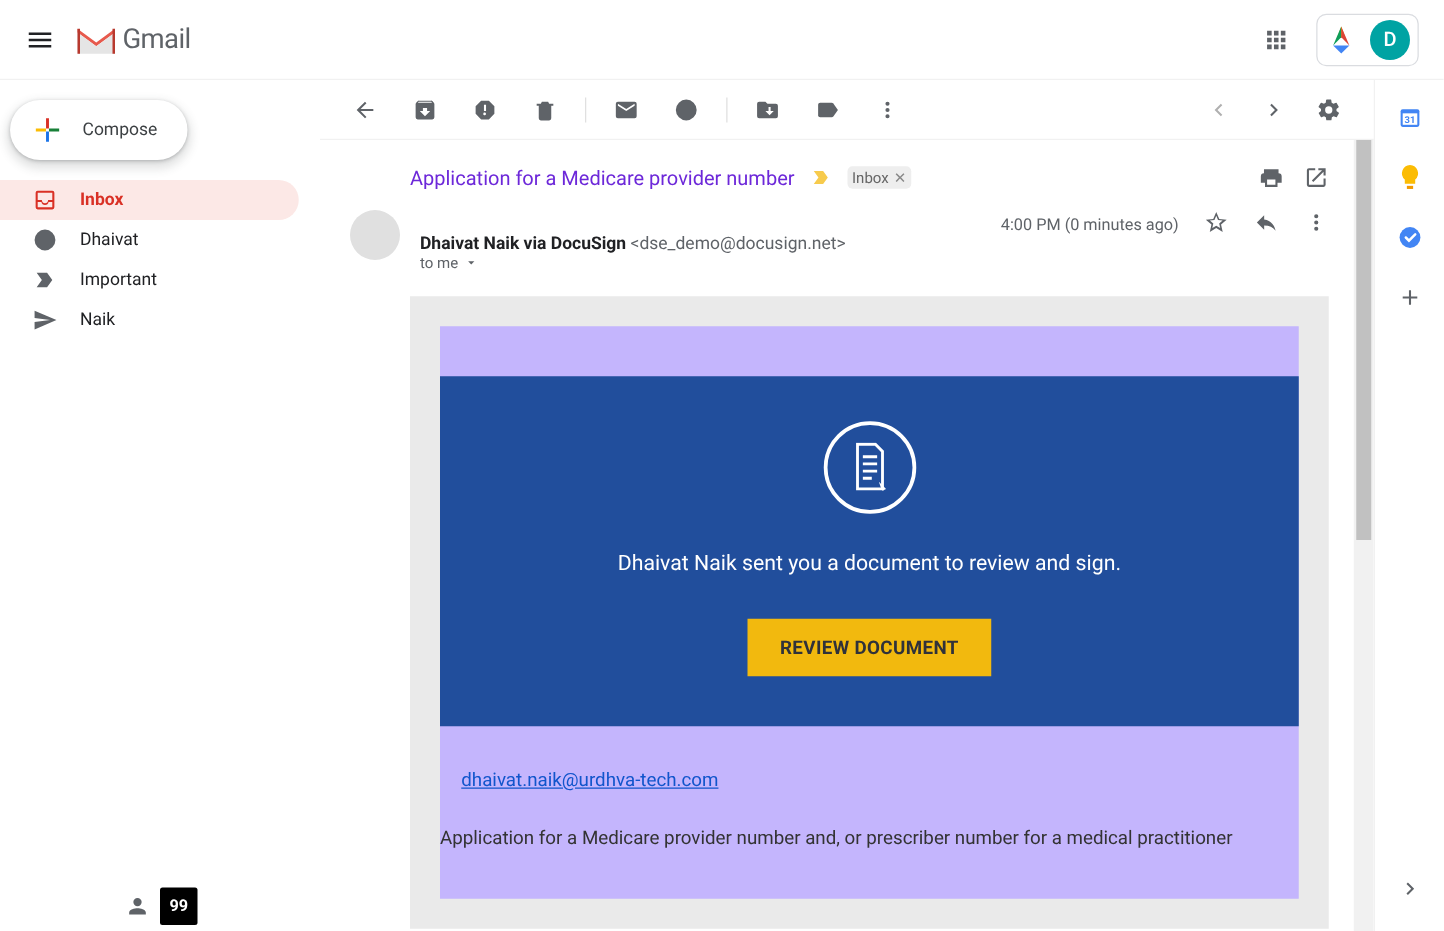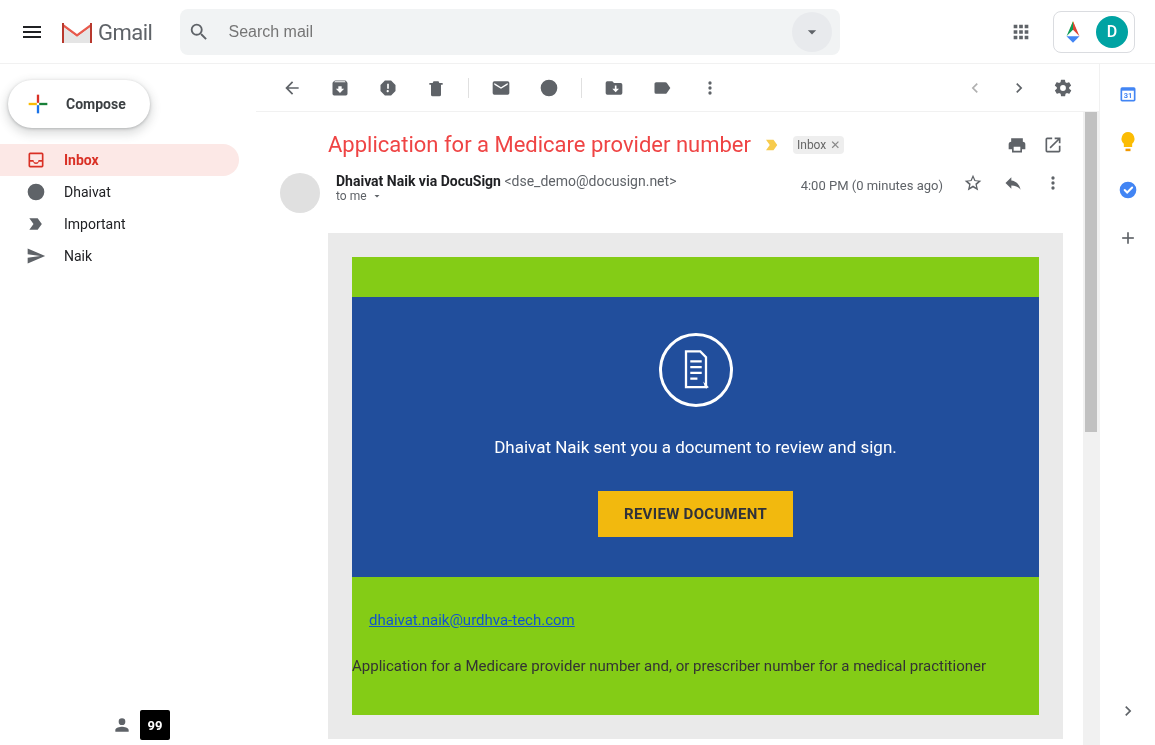--- a/index.html
+++ b/index.html
@@ -1,72 +1,72 @@
 <!DOCTYPE html>
 <html><head>
 <meta charset="utf-8">
 <style>
   * { box-sizing: border-box; margin:0; padding:0; }
   html,body { width:1155px; height:745px; font-family: 'Google Sans', Roboto, Arial, sans-serif; background:#fff; color:#202124; overflow:hidden; }
   
   .header { height:64px; display:flex; align-items:center; padding:0 8px; border-bottom:1px solid #f1f1f1;}
   .menu-btn { width:48px; height:48px; display:flex; align-items:center; justify-content:center; border-radius:50%; cursor:pointer;}
-  .gmail-logo { display:flex; align-items:flex-end; gap:4px; margin-left:4px; margin-right:28px;}
+  .gmail-logo { display:flex; align-items:center; gap:4px; margin-left:4px; margin-right:40px;}
   .gmail-logo .g-text { font-size:22px; color:#5f6368; letter-spacing:-.5px;}
   .search-bar { flex:0 0 660px; height:46px; background:#f1f3f4; border-radius:8px; display:flex; align-items:center; padding:0 8px; }
   .search-bar .srch-icn { width:40px; text-align:center; color:#5f6368;}
   .search-bar input { flex:1; border:0; background:transparent; font-size:16px; color:#5f6368; outline:none;}
   .search-bar .adv { width:40px; height:40px; border-radius:50%; background:#e8eaed; display:flex; align-items:center; justify-content:center; color:#5f6368; cursor:pointer; margin-left:auto;}
   .header-right { margin-left:auto; display:flex; align-items:center; gap:8px; padding-right:12px;}
   .apps-icon { width:48px; height:48px; display:flex; align-items:center; justify-content:center; cursor:pointer; color:#5f6368;}
   .acct-card { display:flex; align-items:center; gap:10px; border:1px solid #dadce0; border-radius:8px; padding:4px 6px; background:#fff;}
   .avatar { width:32px; height:32px; border-radius:50%; background:#00a3a3; color:#fff; display:flex; align-items:center; justify-content:center; font-size:16px; font-weight:500;}
   
   .body { display:flex; height:calc(745px - 64px); }
   
   .sidebar { width:256px; flex:0 0 256px; padding-top:8px; position:relative; border-right:1px solid transparent;}
-  .compose { margin:8px 8px 16px 8px; display:inline-flex; align-items:center; gap:14px; height:48px; padding:0 24px 0 16px; border-radius:24px; box-shadow:0 1px 3px rgba(60,64,67,.3),0 4px 8px 3px rgba(60,64,67,.15); background:#fff; cursor:pointer; font-size:14px; color:#3c4043; font-weight:700;}
+  .compose { margin:8px 8px 16px 8px; display:inline-flex; align-items:center; gap:14px; height:48px; padding:0 24px 0 16px; border-radius:24px; box-shadow:0 1px 3px rgba(60,64,67,.3),0 4px 8px 3px rgba(60,64,67,.15); background:#fff; cursor:pointer; font-size:14px; color:#3c4043; font-weight:400;}
   .nav-item { height:32px; display:flex; align-items:center; gap:18px; padding:0 12px 0 26px; border-top-right-radius:16px; border-bottom-right-radius:16px; font-size:14px; color:#202124; cursor:pointer; margin-right:16px;}
   .nav-item.active { background:#fce8e6; color:#d93025; font-weight:700;}
   .nav-item .ni { width:20px; height:20px; display:flex; align-items:center; justify-content:center; color:#5f6368;}
   .nav-item.active .ni { color:#d93025;}
-  .sidebar-footer { position:absolute; bottom:0; left:14px; height:40px; display:flex; align-items:center; gap:0; padding-left:90px;}
+  .sidebar-footer { position:absolute; bottom:0; left:2px; height:40px; display:flex; align-items:center; gap:0; padding-left:90px;}
   .sf-btn { width:36px; height:36px; display:flex; align-items:center; justify-content:center; color:#5f6368;}
   .sf-btn.dark { background:#000; color:#fff; border-radius:2px; width:30px; height:30px; font-size:13px; font-weight:700;}
   
   .main { flex:1; display:flex; min-width:0;}
   .mail { flex:1; display:flex; flex-direction:column; min-width:0; position:relative;}
   .toolbar { height:48px; display:flex; align-items:center; padding:0 16px; gap:8px; border-bottom:1px solid #f1f1f1;}
   .tbtn { width:40px; height:40px; display:flex; align-items:center; justify-content:center; color:#5f6368; border-radius:50%; cursor:pointer;}
   .tsep { width:1px; height:20px; background:#e0e0e0; margin:0 4px;}
   .toolbar .right { margin-left:auto; display:flex; align-items:center; gap:4px;}
   
   .scroll { flex:1; overflow:hidden; position:relative;}
   .scroll-inner { position:absolute; inset:0 16px 0 0; overflow:auto;}
   .scrollbar-fake { position:absolute; right:0; top:0; width:16px; height:100%; background:#f1f1f1;}
   .scrollbar-fake .thumb { position:absolute; left:2px; right:2px; top:0; height:320px; background:#c1c1c1; border-radius:0px;}
   
   .subject-row { display:flex; align-items:center; padding:20px 20px 8px 72px; gap:12px;}
-  .subject-row h2 { font-size:22px; font-weight:400; color:#ef4444;}
+  .subject-row h2 { font-size:16px; font-weight:400; color:#6d28d9;}
   .imp-marker { color:#f7cb4d; }
   .chip { background:#eee; color:#666; font-size:12px; padding:2px 4px; border-radius:4px; display:inline-flex; align-items:center; gap:4px;}
   .chip .x { color:#888; cursor:pointer;}
   .subject-actions { margin-left:auto; display:flex; gap:16px; color:#5f6368;}
   
   .sender-row { display:flex; padding:8px 20px 8px 24px; gap:16px; align-items:flex-start;}
   .sender-avatar { width:40px; height:40px; border-radius:50%; background:#e0e0e0; flex:0 0 40px;}
-  .sender-info { flex:1; min-width:0;}
+  .sender-info { flex:1; min-width:0;margin-top:19px;}
   .sender-line { font-size:14px; color:#5f6368;}
   .sender-line strong { color:#202124; font-weight:700;}
   .to-line { font-size:12px; color:#5f6368; display:flex; align-items:center; gap:4px; cursor:pointer;}
   .sender-meta { display:flex; align-items:flex-end; gap:20px; color:#5f6368; font-size:13px;}
   .sender-meta .m-icn { cursor:pointer; width:20px; text-align:center;}
   
   .email-body { margin:12px 20px 20px 72px; background:#eaeaea; padding:24px; }
-  .docu-card { background:#84cc16; padding:40px 0 40px 0;}
+  .docu-card { background:#c4b5fd; padding:40px 0 40px 0;}
   .docu-blue { background:#214e9c; color:#fff; text-align:center; padding:36px 20px 40px 20px; margin:0 0px;}
   .docu-blue .doc-icn { width:74px; height:74px; border:3px solid #fff; border-radius:50%; margin:0 auto 30px auto; display:flex; align-items:center; justify-content:center;}
   .docu-blue p { font-size:17px; margin-bottom:34px;}
   .review-btn { display:inline-block; background:#f2b90e; color:#30323a; font-weight:700; font-size:15px; padding:14px 26px; letter-spacing:.3px; cursor:pointer;}
   .docu-lower { padding:34px 0 0 0; font-size:15px; color:#333;}
   .docu-lower a { color:#1155cc; text-decoration:underline;margin-left:17px;}
   .docu-lower .name { font-weight:700;}
   
   .sidepanel { width:56px; flex:0 0 56px; border-left:1px solid #f1f1f1; display:flex; flex-direction:column; align-items:center; padding-top:20px; gap:28px;}
   .sp-item { width:20px; height:20px; display:flex; align-items:center; justify-content:center; cursor:pointer; position:relative;text-align:right;}
@@ -86,33 +86,20 @@
   <div class="gmail-logo">
     <svg width="34" height="26" viewBox="0 0 34 26">
       <path fill="#E75A4D" d="M2 4 17 15 32 4v3L17 18 2 7z"></path>
       <path fill="#E5E5E5" d="M2 7v17h30V7L17 18z"></path>
       <path fill="#B8392E" d="M2 4h2v20H2zM30 4h2v20h-2z"></path>
       <path fill="#D54C3F" d="M2 4l15 11L32 4H2z" opacity=".0"></path>
     </svg>
     <span class="g-text">Gmail</span>
   </div>
 
-  <div class="search-bar">
-    <div class="srch-icn">
-      <svg width="22" height="22" viewBox="0 0 24 24">
-          <path class="gm-icon" fill="#5f6368" d="M15.5 14h-.79l-.28-.27A6.471 6.471 0 0016 9.5 6.5 6.5 0 109.5 16c1.61 0 3.09-.59 4.23-1.57l.27.28v.79l5 4.99L20.49 19l-4.99-5zM9.5 14A4.5 4.5 0 119.5 5a4.5 4.5 0 010 9z"></path>
-        </svg>
-    </div>
-    <input type="text" placeholder="Search mail" style="">
-    <div class="adv">
-      <svg width="20" height="20" viewBox="0 0 24 24">
-          <path fill="#5f6368" d="M7 10l5 5 5-5z"></path>
-        </svg>
-    </div>
-  </div>
 
   <div class="header-right">
     <div class="apps-icon">
       <svg width="22" height="22" viewBox="0 0 24 24">
           <path fill="#5f6368" d="M4 4h4v4H4V4zm6 0h4v4h-4V4zm6 0h4v4h-4V4zM4 10h4v4H4v-4zm6 0h4v4h-4v-4zm6 0h4v4h-4v-4zM4 16h4v4H4v-4zm6 0h4v4h-4v-4zm6 0h4v4h-4v-4z"></path>
         </svg>
     </div>
     <div class="acct-card">
       <svg width="26" height="26" viewBox="0 0 24 24">
         <path fill="#f4b400" d="M12 2l3 8h-6z"></path>

